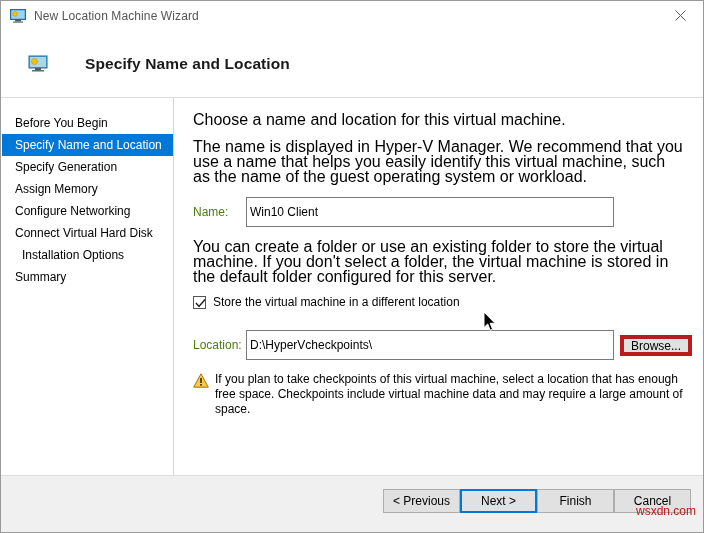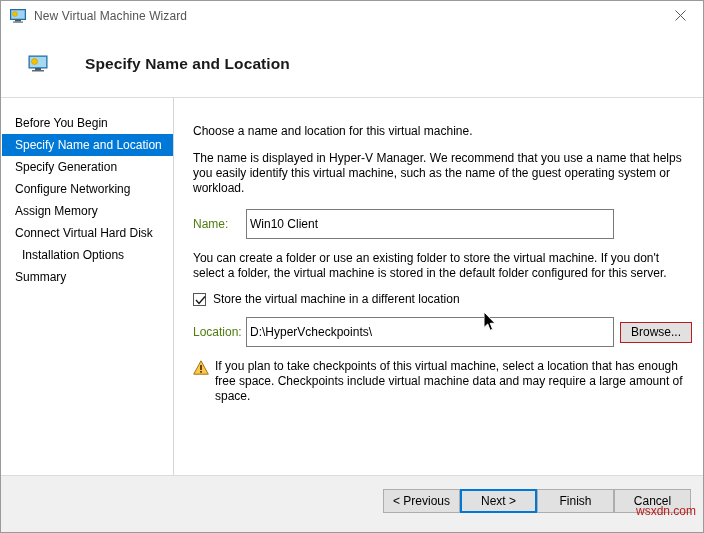--- a/index.html
+++ b/index.html
@@ -123,24 +123,24 @@
   }
 
   #content {
     flex: 1 1 auto;
     position: relative;
     padding: 14px 9px 0 19px;
     box-sizing: border-box;
   }
 
   .para {
-    font-size: 12px;
+    font-size: 16px;
     line-height: 15px;
     color: #000000;
-    margin: 12px 0 0 0;
+    margin: 0 0 0 0;
   }
   #intro-line { margin-bottom: 12px; }
   #desc-line { margin-bottom: 13px; max-width: 490px; }
   #folder-line { margin-bottom: 11px; max-width: 486px; }
 
   .field-row {
     display: flex;
     align-items: center;
     margin-bottom: 12px;
   }
@@ -164,32 +164,32 @@
   }
   #name-input { width: 368px; }
   #location-input { width: 368px; }
 
   .browse-button {
     margin-left: 6px;
     width: 72px;
     height: 21px;
     box-sizing: border-box;
     background: #e1e1e1;
-    border: 1px solid #b91c1c;
+    border: 4px solid #b91c1c;
     font-family: "Liberation Sans", sans-serif;
     font-size: 12px;
     color: #000000;
     cursor: default;
     padding: 0;
   }
 
   .check-row {
     display: flex;
     align-items: center;
-    margin-bottom: 11px;
+    margin-bottom: 21px;
   }
   .checkbox {
     width: 13px;
     height: 13px;
     box-sizing: border-box;
     border: 1px solid #545454;
     background: #ffffff;
     margin-right: 7px;
     flex: 0 0 auto;
     position: relative;
@@ -278,21 +278,21 @@
   <div id="titlebar">
     <span class="title-icon">
       <svg width="16" height="16" viewBox="0 0 16 16">
         <rect x="0.5" y="1.5" width="15" height="10" fill="#4aa7e0" stroke="#2a6a99" stroke-width="1"></rect>
         <rect x="1.5" y="2.5" width="13" height="8" fill="#9fd3f0"></rect>
         <circle cx="5" cy="6" r="2.4" fill="#f2c200" stroke="#d39b00" stroke-width="0.6"></circle>
         <rect x="5" y="11.5" width="6" height="2" fill="#4a5b66"></rect>
         <rect x="3" y="13.5" width="10" height="1.2" fill="#5c6b75"></rect>
       </svg>
     </span>
-    <span class="title-text">New Virtual Machine Wizard</span>
+    <span class="title-text">New Location Machine Wizard</span>
     <div id="close-button">
       <svg width="11" height="11" viewBox="0 0 11 11">
         <line x1="0.5" y1="0.5" x2="10.5" y2="10.5" stroke="#5a5a5a" stroke-width="1"></line>
         <line x1="10.5" y1="0.5" x2="0.5" y2="10.5" stroke="#5a5a5a" stroke-width="1"></line>
       </svg>
     </div>
   </div>
 
   <div id="header">
     <span class="header-icon">
@@ -306,22 +306,22 @@
     </span>
     <span class="header-title">Specify Name and Location</span>
   </div>
 
   <div id="body-area">
 
     <div id="sidebar">
       <div class="nav-item">Before You Begin</div>
       <div class="nav-item selected">Specify Name and Location</div>
       <div class="nav-item">Specify Generation</div>
+      <div class="nav-item">Assign Memory</div>
       <div class="nav-item">Configure Networking</div>
-      <div class="nav-item">Assign Memory</div>
       <div class="nav-item">Connect Virtual Hard Disk</div>
       <div class="nav-item indent">Installation Options</div>
       <div class="nav-item">Summary</div>
     </div>
 
     <div id="content">
 
       <p class="para" id="intro-line">Choose a name and location for this virtual machine.</p>
 
       <p class="para" id="desc-line">The name is displayed in Hyper-V Manager. We recommend that you use a name that helps you easily identify this virtual machine, such as the name of the guest operating system or workload.</p>

